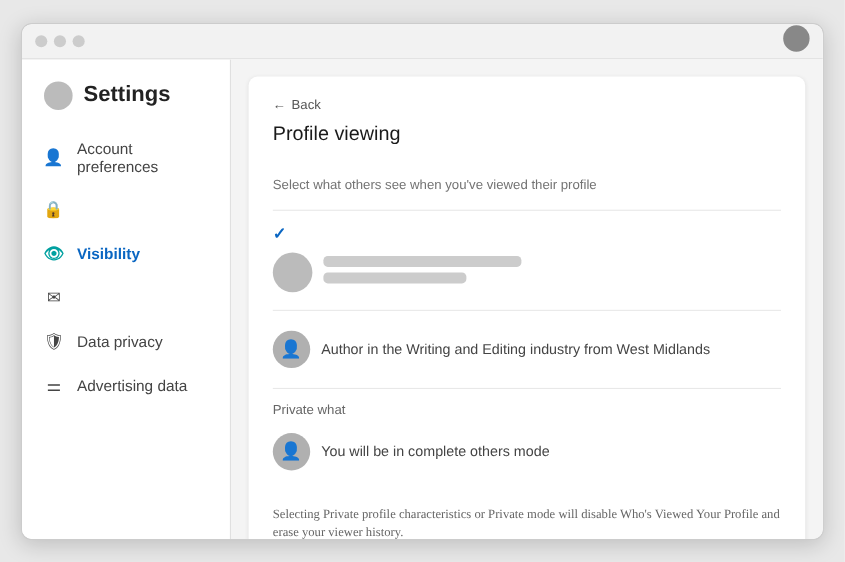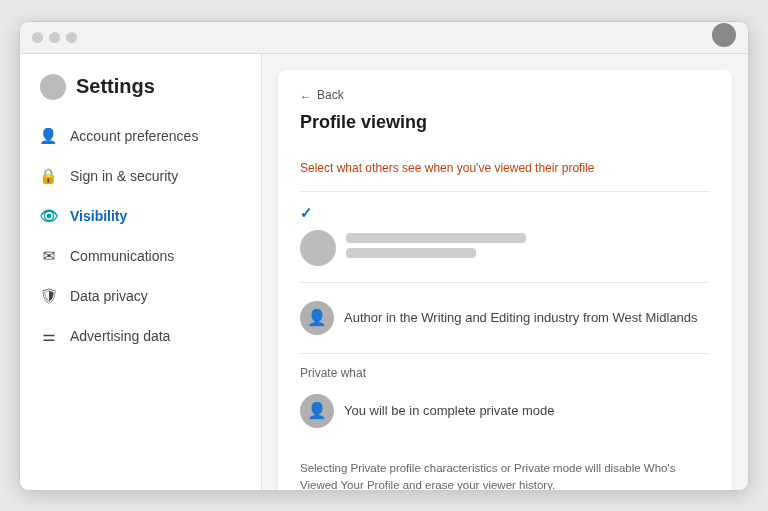--- a/index.html
+++ b/index.html
@@ -43,21 +43,21 @@
       border-radius: 50%;
       background: #ccc;
     }
     .browser-body {
       display: flex;
       flex: 1;
       overflow: hidden;
     }
     
     .sidebar {
-      width: 242px;
+      width: 190px;
       background: #fff;
       border-right: 1px solid #e0e0e0;
       padding: 16px 0;
       flex-shrink: 0;
     }
     .sidebar-header {
       display: flex;
       align-items: center;
       gap: 10px;
       padding: 4px 20px 16px 20px;
@@ -112,27 +112,27 @@
       display: flex;
       align-items: center;
       gap: 5px;
       font-size: 12px;
       color: #555;
       margin-bottom: 10px;
       cursor: pointer;
     }
     .page-title {
       font-size: 18px;
-      font-weight: 700;
+      font-weight: 400;
       color: #1a1a1a;
       margin-bottom: 3px;
     }
     .page-subtitle {
       font-size: 12px;
-      color: #c2410c;
+      color: #737373;
       margin-bottom: 16px;
       margin-top: 28px;
     }
     .section-row {
       border-top: 1px solid #e8e8e8;
       padding: 12px 0;
     }
     .section-row:first-child { border-top: none; }
     .option-label {
       display: flex;
@@ -198,20 +198,21 @@
     }
     .option-text {
       font-size: 13px;
       color: #444;
     }
     .footer-note {
       margin-top: 14px;
       font-size: 11.5px;
       color: #666;
       line-height: 1.5;
+      font-family: Liberation Serif, serif;
     }
     .top-bar-right {
       margin-left: auto;
     }
     .top-avatar {
       width: 24px;
       height: 24px;
       border-radius: 50%;
       background: #888;
       display: inline-block;
@@ -240,29 +241,27 @@
         <span class="avatar-circle"></span>
         <span class="settings-title">Settings</span>
       </div>
 
       <div class="nav-item">
         <span class="nav-icon">👤</span>
         <span>Account preferences</span>
       </div>
       <div class="nav-item">
         <span class="nav-icon">🔒</span>
-        <span>Sign in &amp; security</span>
       </div>
       <div class="nav-item active">
         <span class="nav-icon green">👁</span>
         <span>Visibility</span>
       </div>
       <div class="nav-item">
         <span class="nav-icon">✉</span>
-        <span>Communications</span>
       </div>
       <div class="nav-item">
         <span class="nav-icon">🛡</span>
         <span>Data privacy</span>
       </div>
       <div class="nav-item">
         <span class="nav-icon">⚌</span>
         <span>Advertising data</span>
       </div>
     </div>
@@ -299,21 +298,21 @@
             <span class="option-text">Author in the Writing and Editing industry from West Midlands</span>
           </div>
         </div>
 
         <div class="section-row">
           <div class="section-label">Private what</div>
           <div class="option-row">
             <div class="option-icon-circle">
               <span>👤</span>
             </div>
-            <span class="option-text">You will be in complete private mode</span>
+            <span class="option-text">You will be in complete others mode</span>
           </div>
         </div>
 
         <div class="footer-note">Selecting Private profile characteristics or Private mode will disable Who's Viewed Your Profile and erase your viewer history.</div>
 
       </div>
     </div>
   </div>
 </div>
 

